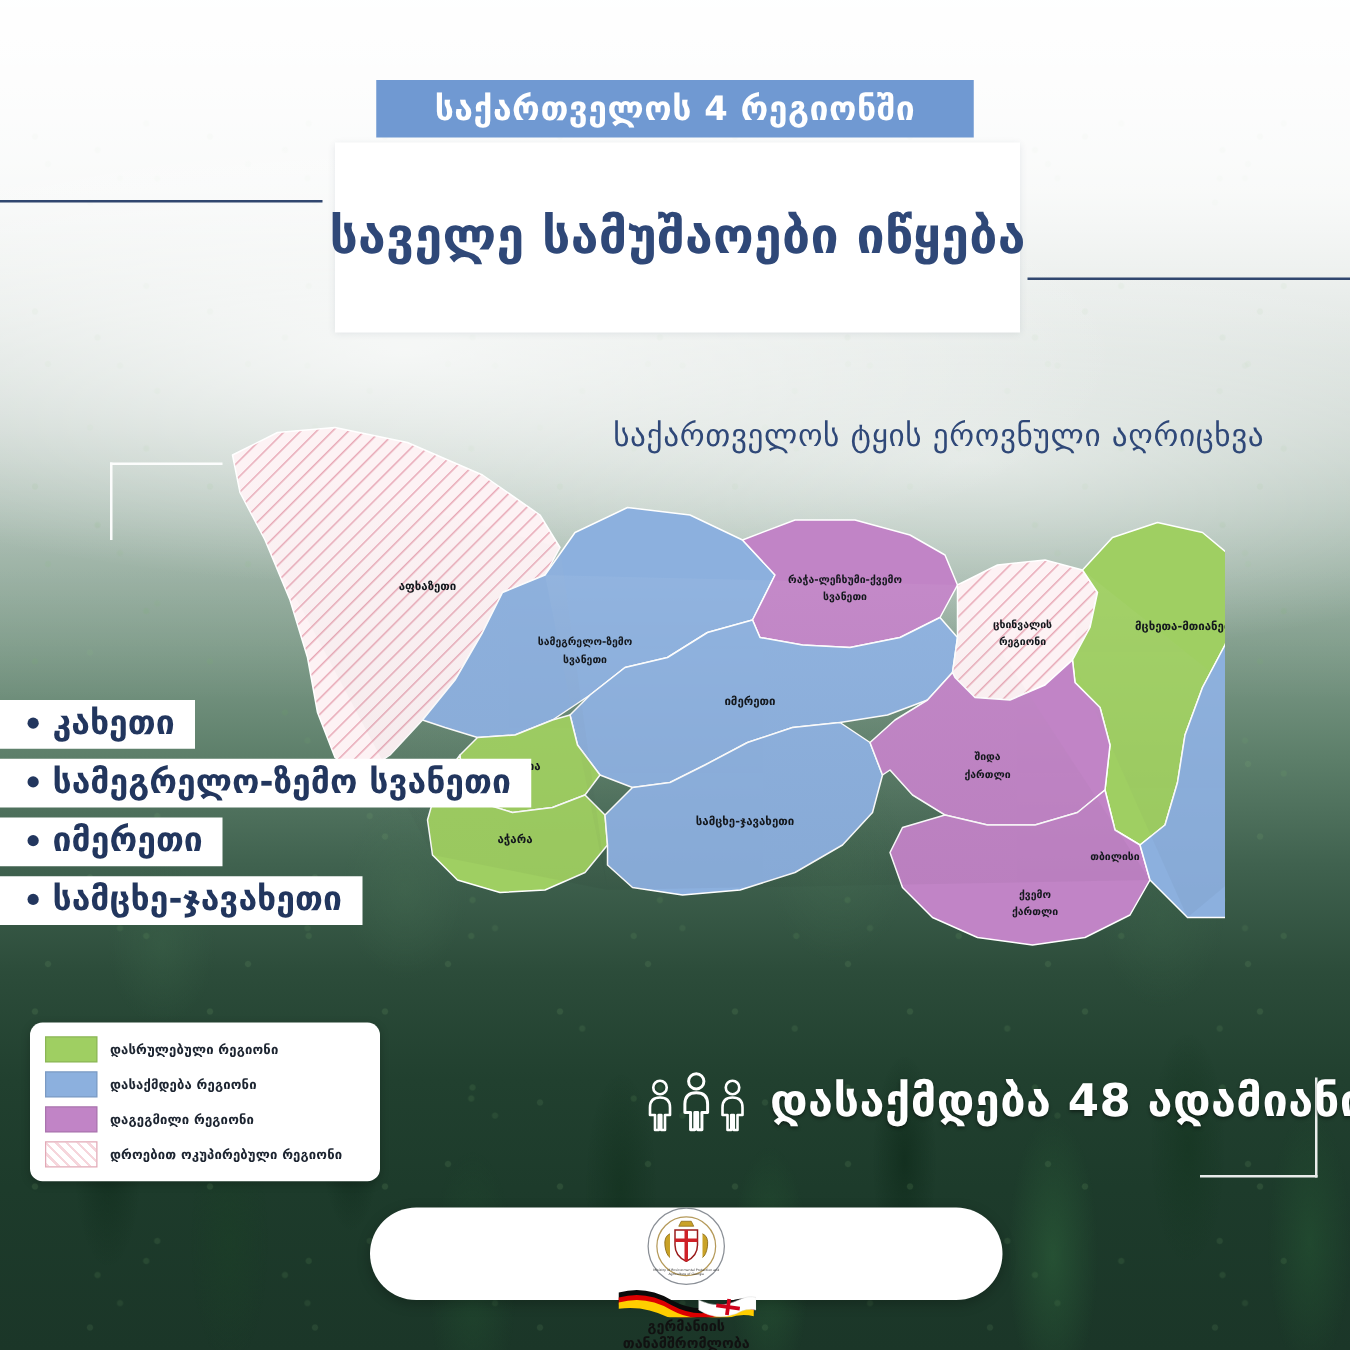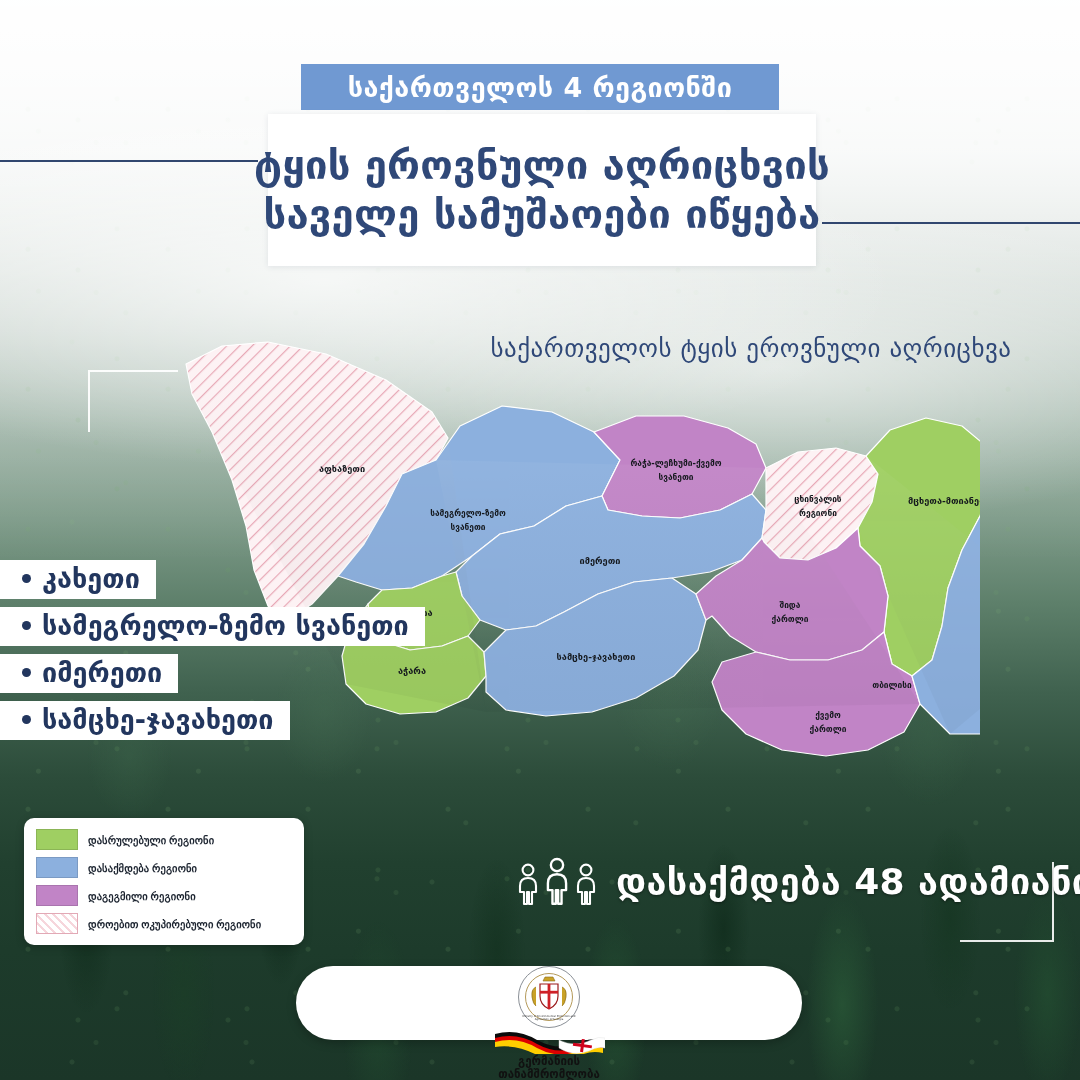--- a/index.html
+++ b/index.html
@@ -87,21 +87,21 @@
 
   
   .bullets{position:absolute;left:0px;top:560px;display:flex;flex-direction:column;gap:8px;align-items:flex-start;}
   .bullet{background:#fff;color:#22365e;font-size:27px;font-weight:700;
     padding:3px 16px 5px 22px;display:flex;align-items:center;gap:11px;line-height:1.15;white-space:nowrap;}
   .dot{width:9px;height:9px;border-radius:50%;background:#22365e;flex:0 0 auto;}
 
   
   .legend{position:absolute;left:24px;top:818px;width:256px;background:#fff;border-radius:10px;
     padding:11px 12px;display:flex;flex-direction:column;gap:7px;box-shadow:0 2px 8px rgba(0,0,0,.22);}
-  .lrow{display:flex;align-items:center;gap:10px;font-family:Liberation Serif, serif;}
+  .lrow{display:flex;align-items:center;gap:10px;}
   .swatch{width:40px;height:19px;flex:0 0 auto;border:1px solid rgba(0,0,0,.12);}
   .sw-green{background:#9fcf62;}
   .sw-blue{background:#8cb0de;}
   .sw-purple{background:#c184c6;}
   .sw-hatch{background:
       repeating-linear-gradient(45deg,#f6d6dc 0 2px,#ffffff 2px 6px);border:1px solid #e2a9b6;}
   .ltext{font-size:10.5px;color:#1c2430;font-weight:700;letter-spacing:.1px;}
 
   
   .employ{position:absolute;left:516px;top:856px;display:flex;align-items:center;gap:18px;}
@@ -141,21 +141,20 @@
   <div class="bg-trees"></div>
   <div class="bg-speckle"></div>
   <div class="bg-mist"></div>
 
   <div class="rule rule-left"></div>
   <div class="rule rule-right"></div>
 
   <div class="hdr-badge">საქართველოს 4 რეგიონში</div>
 
   <div class="hdr-panel">
-    <div class="hdr-line">ტყის ეროვნული აღრიცხვის</div>
     <div class="hdr-line">საველე სამუშაოები იწყება</div>
   </div>
 
   <div class="map-title">საქართველოს ტყის ეროვნული აღრიცხვა</div>
   <div class="corner-bracket"></div>
   <div class="corner-bracket-2"></div>
 
   <div class="map-wrap">
     <svg viewBox="0 0 830 480" xmlns="http://www.w3.org/2000/svg">
       <defs>

